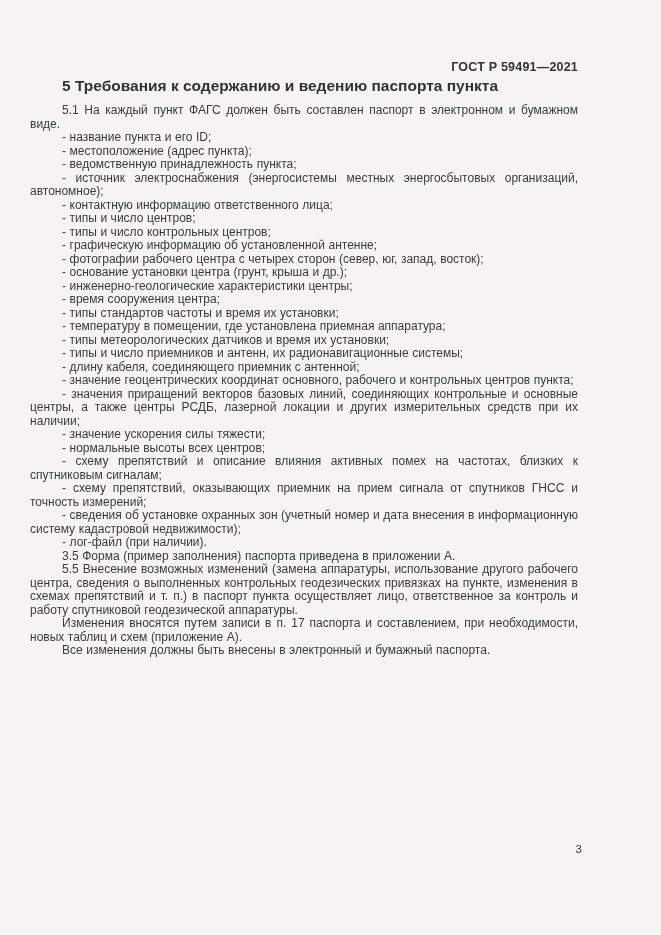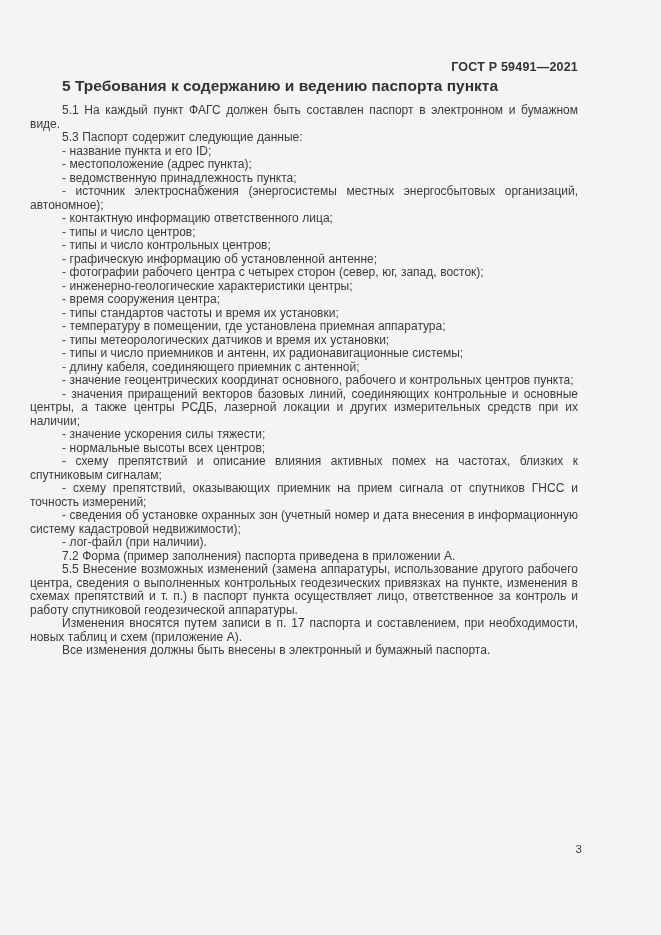--- a/index.html
+++ b/index.html
@@ -65,45 +65,45 @@
 </style>
 </head>
 <body>
 
 <div class="page">
   <div class="text-block">
     <div class="doc-header">ГОСТ Р 59491—2021</div>
     <h1 class="section-title">5 Требования к содержанию и ведению паспорта пункта</h1>
     <div class="body-content">
         <p class="para">5.1 На каждый пункт ФАГС должен быть составлен паспорт в электронном и бумажном виде.</p>
-        <p class="para">5.3 Паспорт содержит следующие данные:</p>
         <p class="para">- название пункта и его ID;</p>
         <p class="para">- местоположение (адрес пункта);</p>
         <p class="para">- ведомственную принадлежность пункта;</p>
         <p class="para">- источник электроснабжения (энергосистемы местных энергосбытовых организаций, автономное);</p>
         <p class="para">- контактную информацию ответственного лица;</p>
         <p class="para">- типы и число центров;</p>
         <p class="para">- типы и число контрольных центров;</p>
         <p class="para">- графическую информацию об установленной антенне;</p>
         <p class="para">- фотографии рабочего центра с четырех сторон (север, юг, запад, восток);</p>
+        <p class="para">- основание установки центра (грунт, крыша и др.);</p>
         <p class="para">- инженерно-геологические характеристики центры;</p>
         <p class="para">- время сооружения центра;</p>
         <p class="para">- типы стандартов частоты и время их установки;</p>
         <p class="para">- температуру в помещении, где установлена приемная аппаратура;</p>
         <p class="para">- типы метеорологических датчиков и время их установки;</p>
         <p class="para">- типы и число приемников и антенн, их радионавигационные системы;</p>
         <p class="para">- длину кабеля, соединяющего приемник с антенной;</p>
         <p class="para">- значение геоцентрических координат основного, рабочего и контрольных центров пункта;</p>
         <p class="para">- значения приращений векторов базовых линий, соединяющих контрольные и основные центры, а также центры РСДБ, лазерной локации и других измерительных средств при их наличии;</p>
         <p class="para">- значение ускорения силы тяжести;</p>
         <p class="para">- нормальные высоты всех центров;</p>
         <p class="para">- схему препятствий и описание влияния активных помех на частотах, близких к спутниковым сигналам;</p>
         <p class="para">- схему препятствий, оказывающих приемник на прием сигнала от спутников ГНСС и точность измерений;</p>
         <p class="para">- сведения об установке охранных зон (учетный номер и дата внесения в информационную систему кадастровой недвижимости);</p>
         <p class="para">- лог-файл (при наличии).</p>
-        <p class="para">7.2 Форма (пример заполнения) паспорта приведена в приложении А.</p>
+        <p class="para">3.5 Форма (пример заполнения) паспорта приведена в приложении А.</p>
         <p class="para">5.5 Внесение возможных изменений (замена аппаратуры, использование другого рабочего центра, сведения о выполненных контрольных геодезических привязках на пункте, изменения в схемах препятствий и т. п.) в паспорт пункта осуществляет лицо, ответственное за контроль и работу спутниковой геодезической аппаратуры.</p>
         <p class="para">Изменения вносятся путем записи в п. 17 паспорта и составлением, при необходимости, новых таблиц и схем (приложение А).</p>
         <p class="para">Все изменения должны быть внесены в электронный и бумажный паспорта.</p>
       </div>
   </div>
   <div class="page-number">3</div>
 </div>
 
 </body></html>

